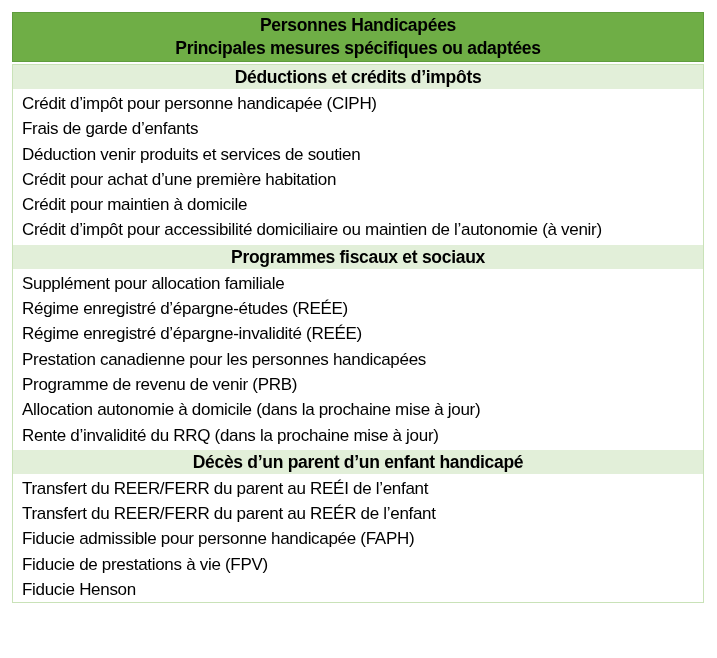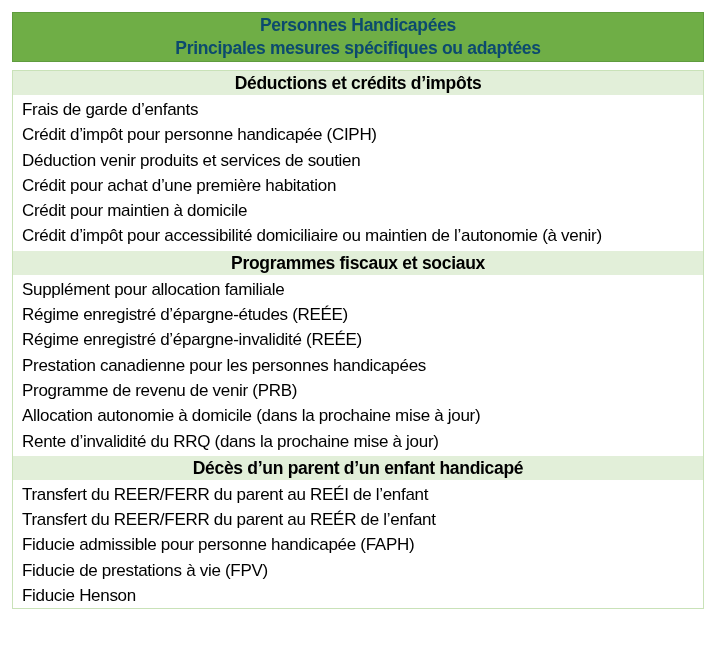--- a/index.html
+++ b/index.html
@@ -17,29 +17,29 @@
   }
   .page {
     padding: 12px 0 0 12px;
   }
   .measures-table {
     width: 692px;
   }
   .main-header {
     background: #6FAE46;
     border: 1px solid #5F9C3E;
-    color: #0c4a6e;
+    color: #000000;
     font-weight: bold;
     font-size: 17.5px;
     line-height: 23px;
     text-align: center;
     padding: 1px 0;
   }
   .table-body {
-    margin-top: 8px;
+    margin-top: 2px;
     border: 1px solid #C9E2B8;
     background: #ffffff;
   }
   .section-band {
     background: #E2EFD9;
     color: #000000;
     font-weight: bold;
     font-size: 17.5px;
     line-height: 24px;
     height: 24px;
@@ -65,22 +65,22 @@
   <div class="measures-table">
 
     <div class="main-header">
       <div>Personnes Handicapées</div>
       <div>Principales mesures spécifiques ou adaptées</div>
     </div>
 
     <div class="table-body">
 
       <div class="section-band first">Déductions et crédits d’impôts</div>
+      <div class="item-row">Crédit d’impôt pour personne handicapée (CIPH)</div>
       <div class="item-row">Frais de garde d’enfants</div>
-      <div class="item-row">Crédit d’impôt pour personne handicapée (CIPH)</div>
       <div class="item-row">Déduction venir produits et services de soutien</div>
       <div class="item-row">Crédit pour achat d’une première habitation</div>
       <div class="item-row">Crédit pour maintien à domicile</div>
       <div class="item-row">Crédit d’impôt pour accessibilité domiciliaire ou maintien de l’autonomie (à venir)</div>
 
       <div class="section-band">Programmes fiscaux et sociaux</div>
       <div class="item-row">Supplément pour allocation familiale</div>
       <div class="item-row">Régime enregistré d’épargne-études (REÉE)</div>
       <div class="item-row">Régime enregistré d’épargne-invalidité (REÉE)</div>
       <div class="item-row">Prestation canadienne pour les personnes handicapées</div>

